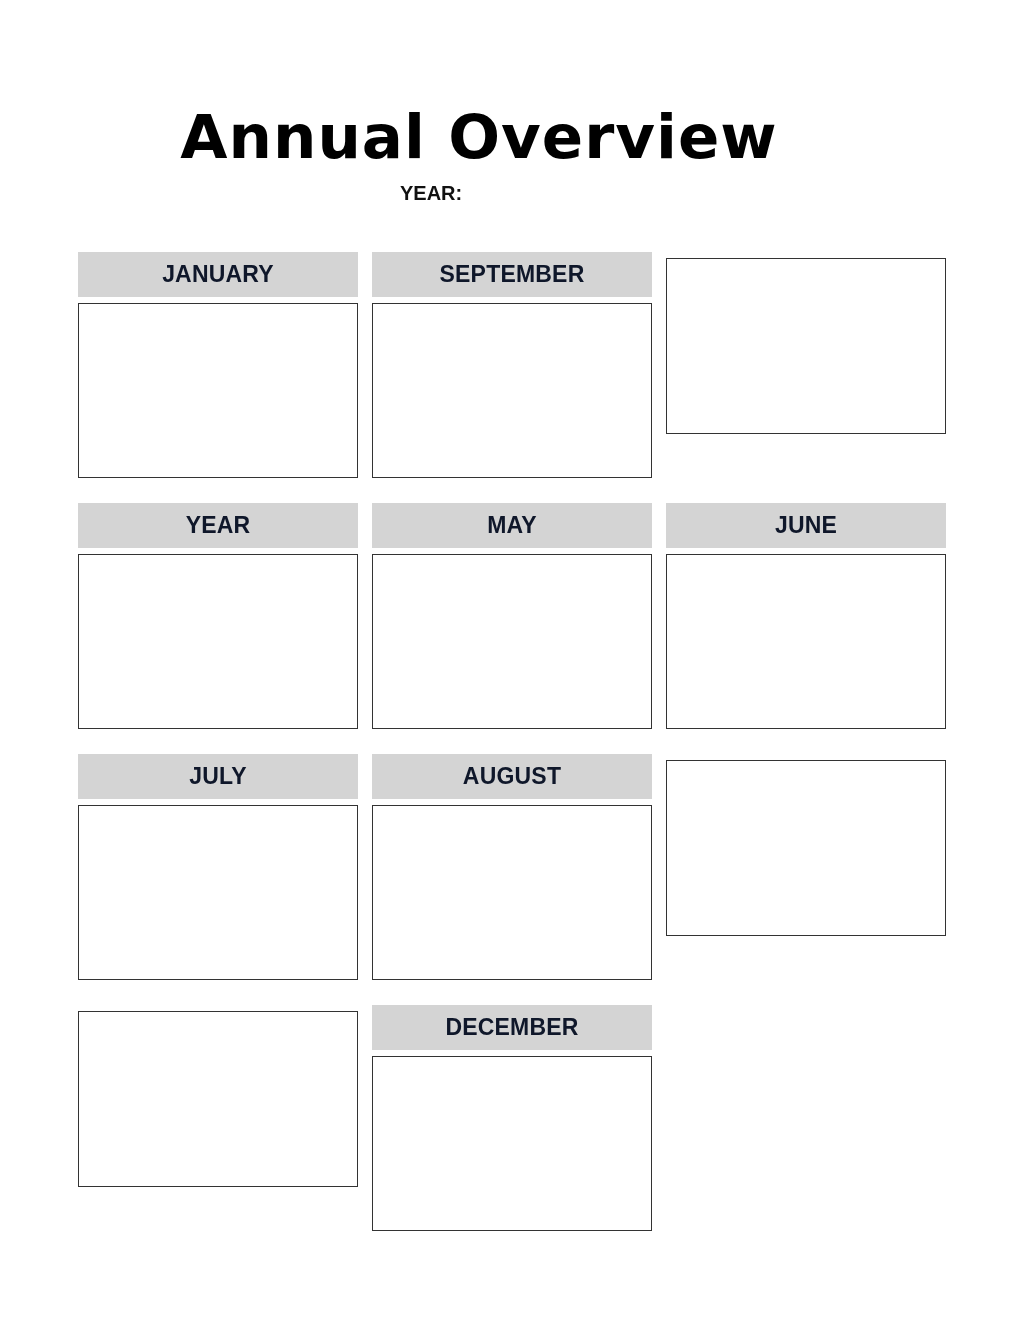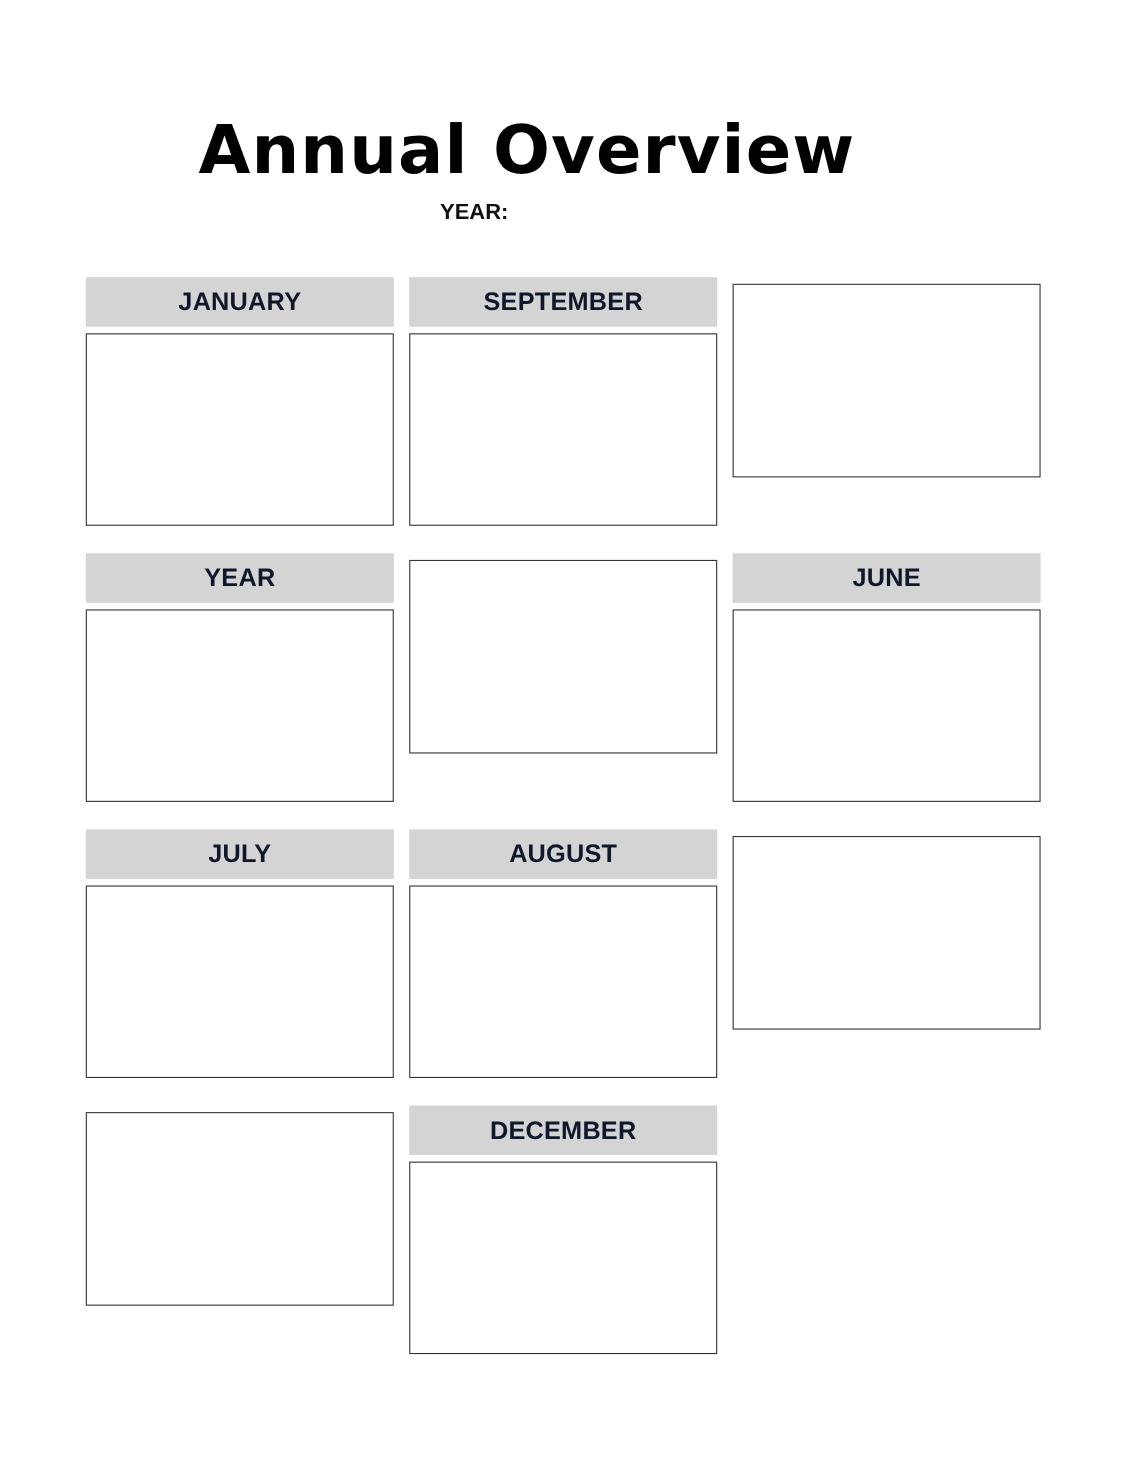--- a/index.html
+++ b/index.html
@@ -107,20 +107,21 @@
   </div>
   <div class="month-card">
     <div class="month-box"></div>
   </div>
 
   <div class="month-card">
     <div class="month-header">YEAR</div>
     <div class="month-box"></div>
   </div>
   <div class="month-card">
+    <div class="month-header">MAY</div>
     <div class="month-box"></div>
   </div>
   <div class="month-card">
     <div class="month-header">JUNE</div>
     <div class="month-box"></div>
   </div>
 
   <div class="month-card">
     <div class="month-header">JULY</div>
     <div class="month-box"></div>

